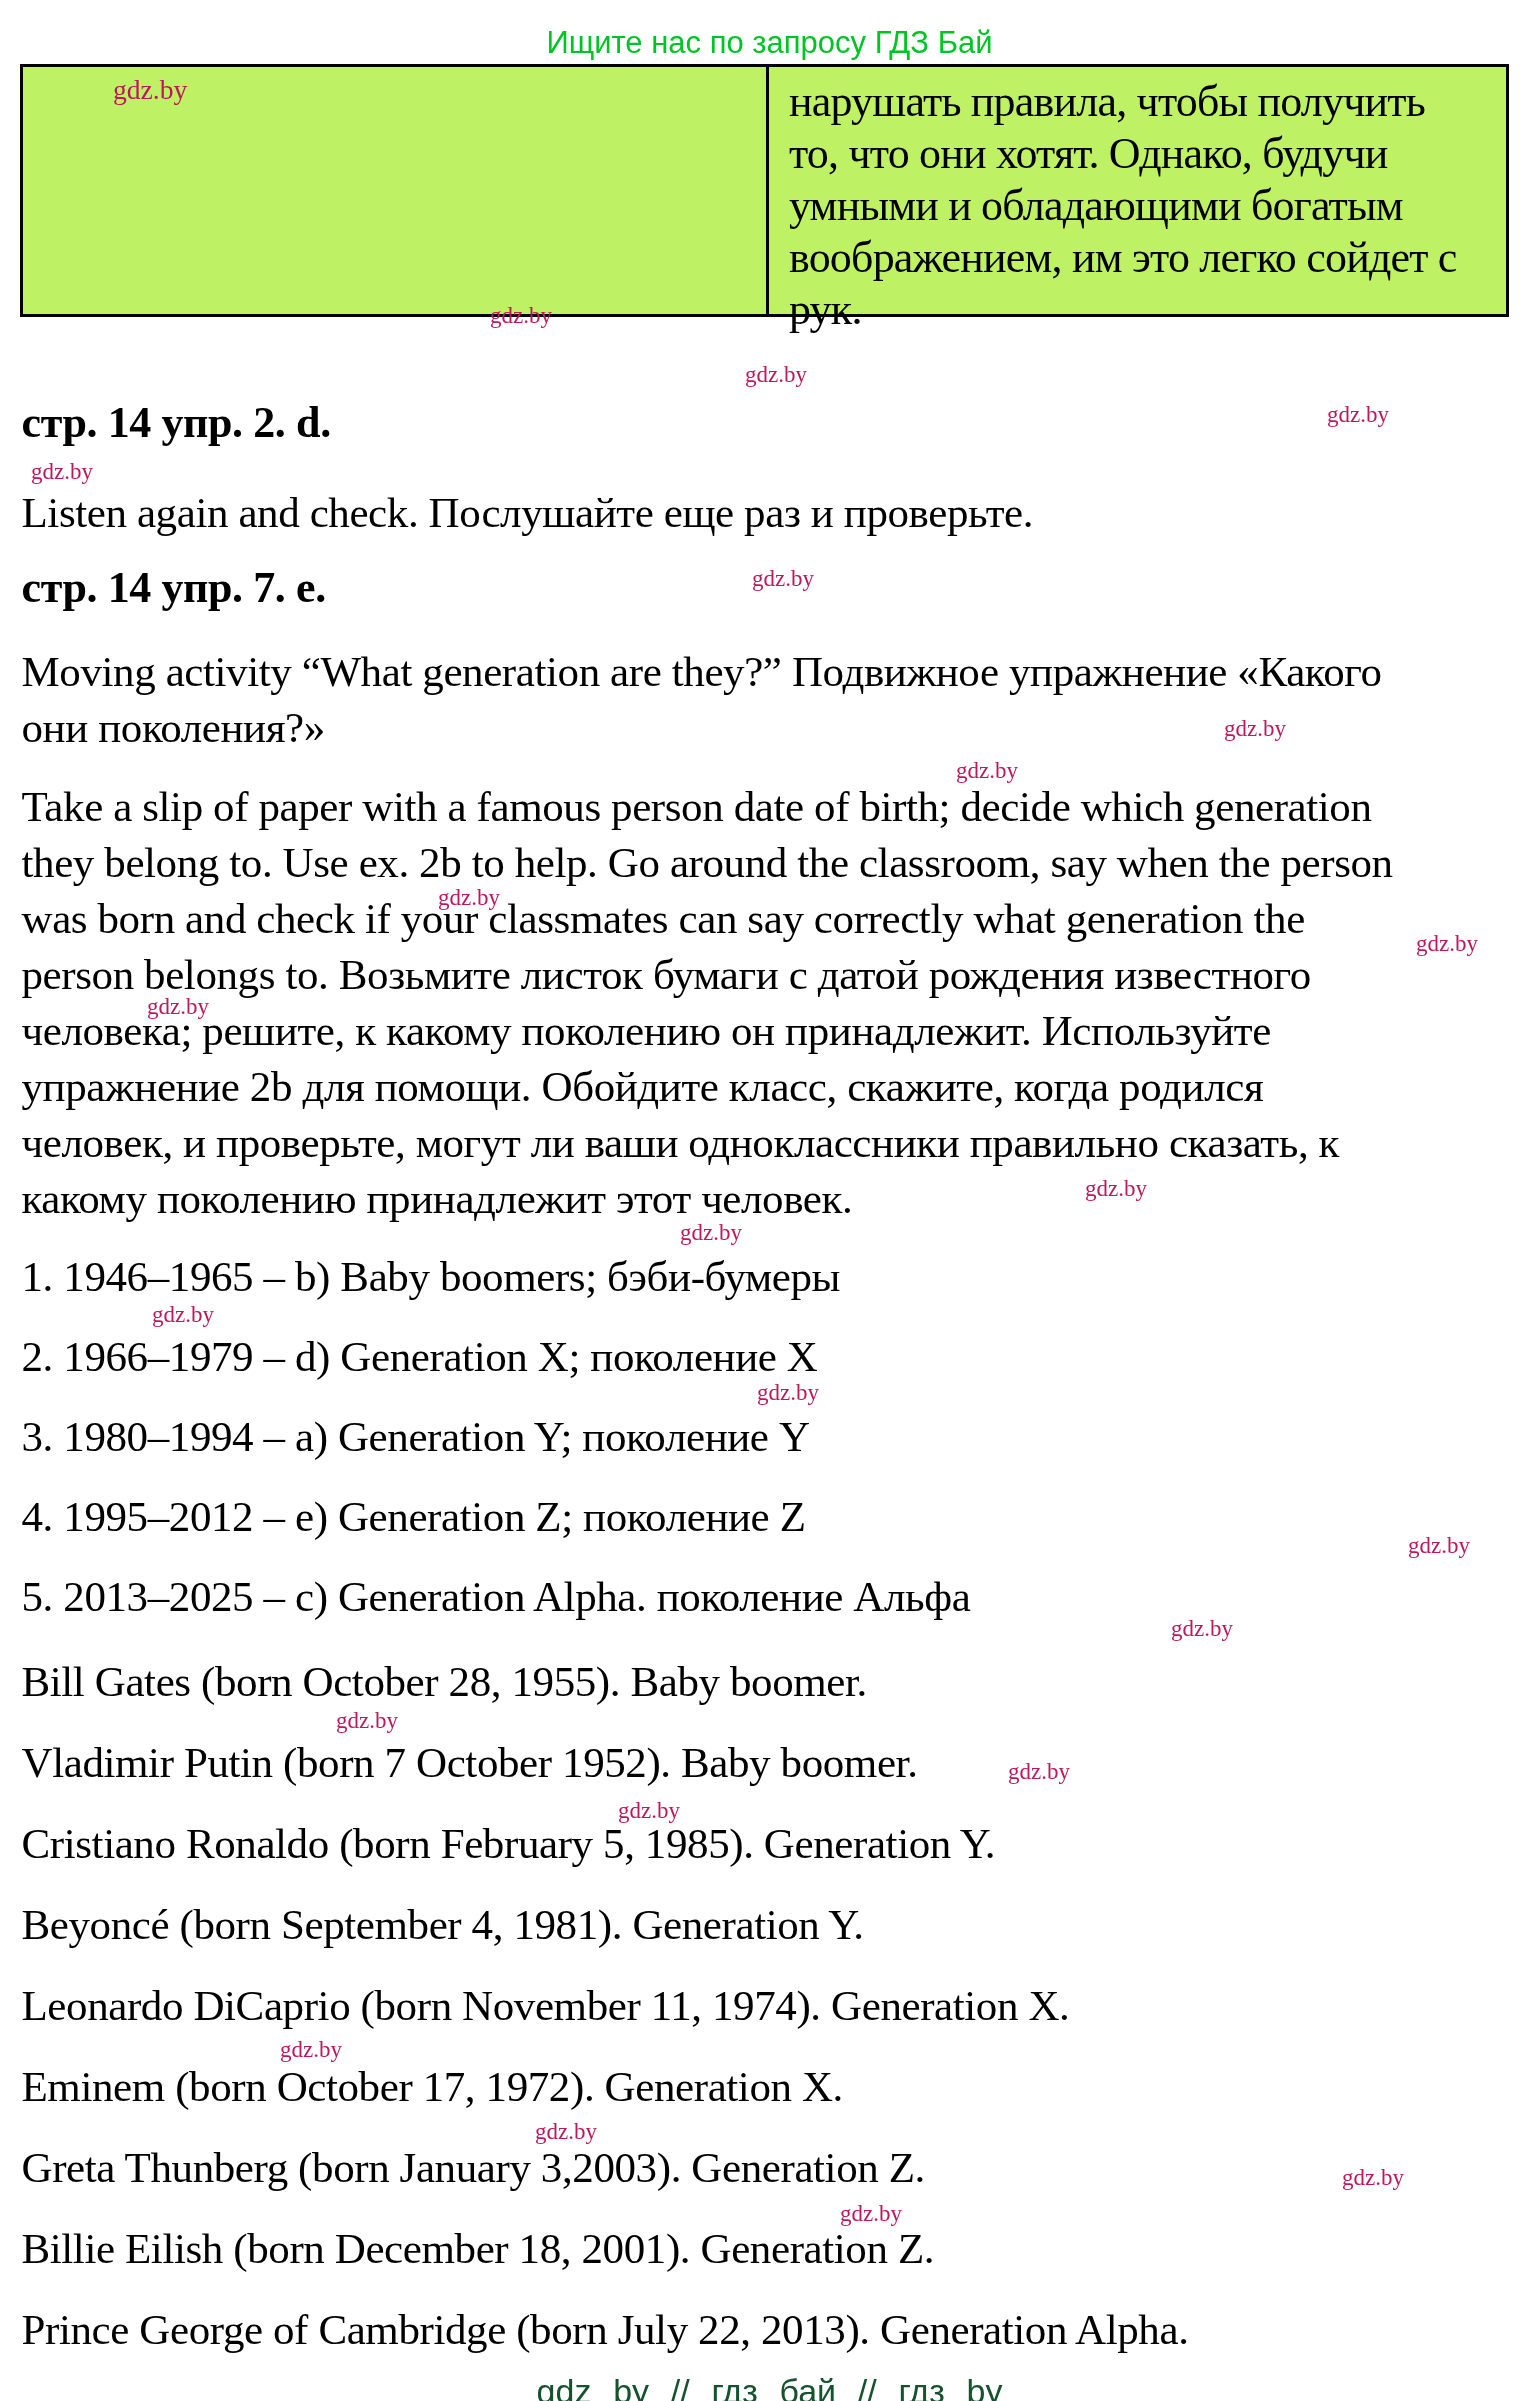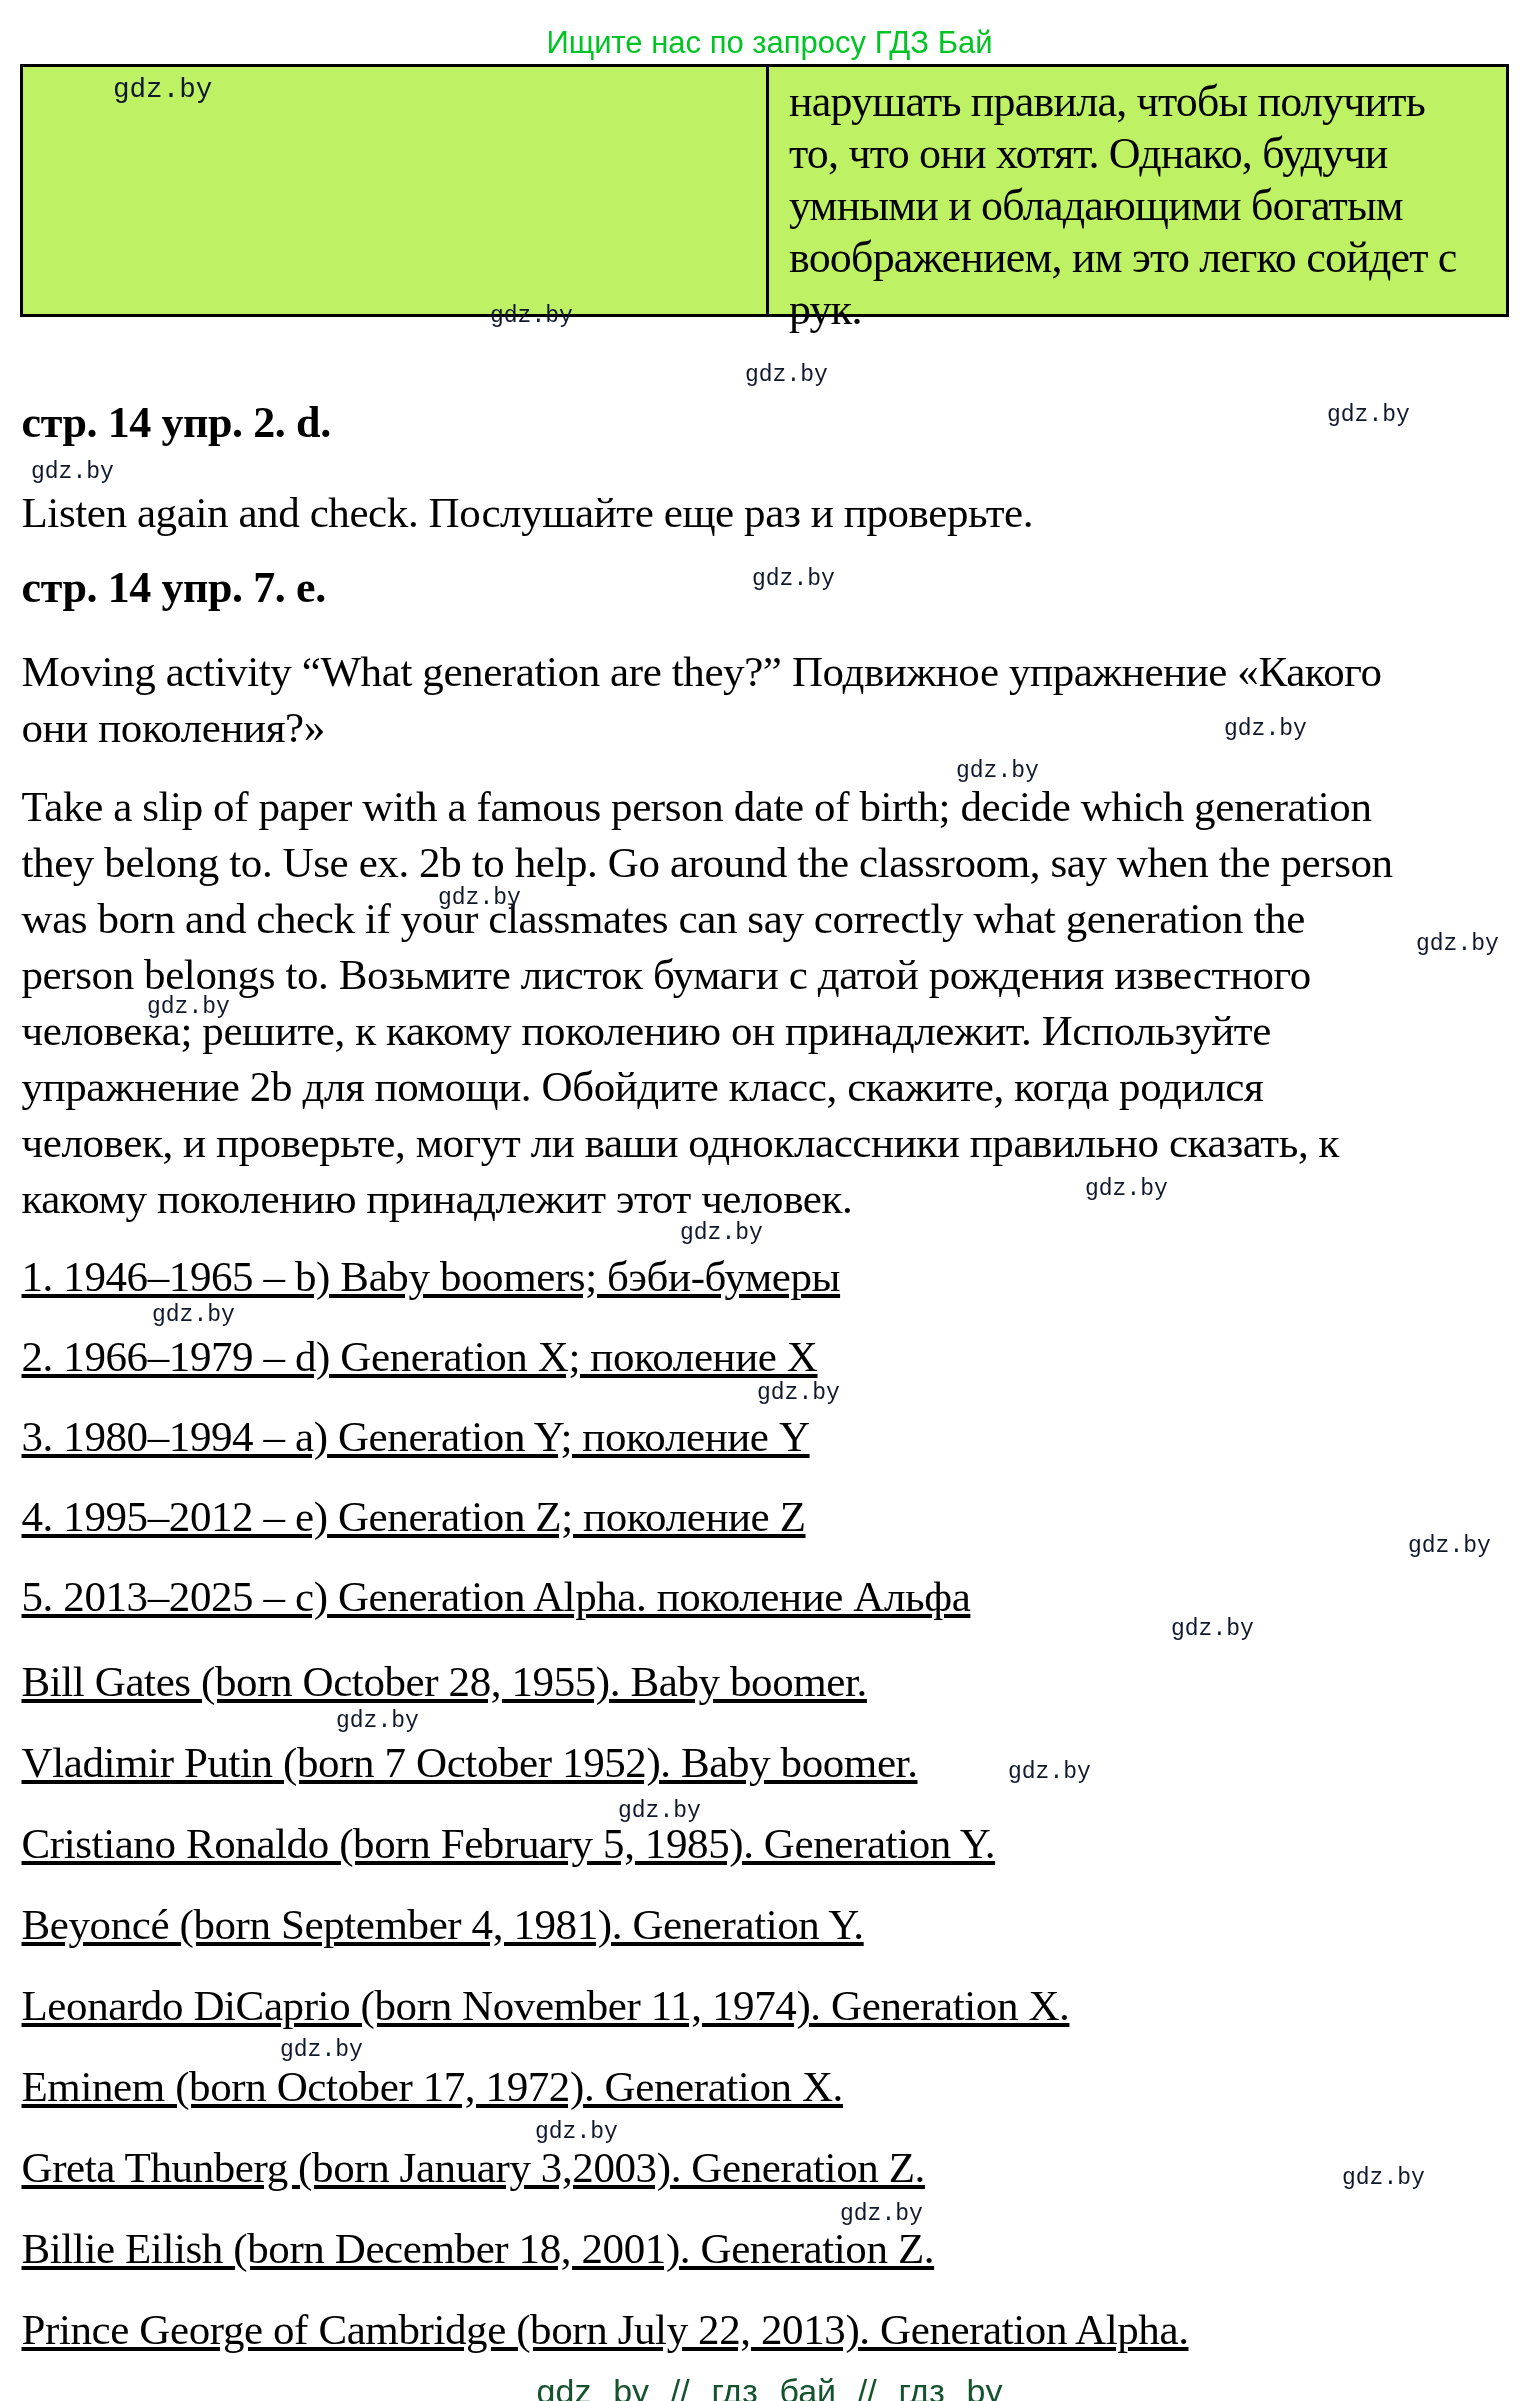--- a/index.html
+++ b/index.html
@@ -56,27 +56,26 @@
     left:21.5px;
     font-size:43px;
     line-height:56px;
     letter-spacing:-0.4px;
   }
   .list{
     position:absolute;
     left:21.5px;
     font-size:43px;
     letter-spacing:-0.4px;
-    text-decoration:underline;
   }
   .wm{
     position:absolute;
-    font-family:Liberation Mono, monospace;
+    font-family:Liberation Serif, serif;
     font-size:23px;
-    color:#0f172a;
+    color:#be185d;
     white-space:nowrap;
   }
   .wm-lg{ font-size:27.6px; }
   .footer{
     position:absolute;
     left:0; top:2359px;
     width:100%;
     text-align:center;
     font-family:"Liberation Sans","DejaVu Sans",sans-serif;
     font-size:34px;

